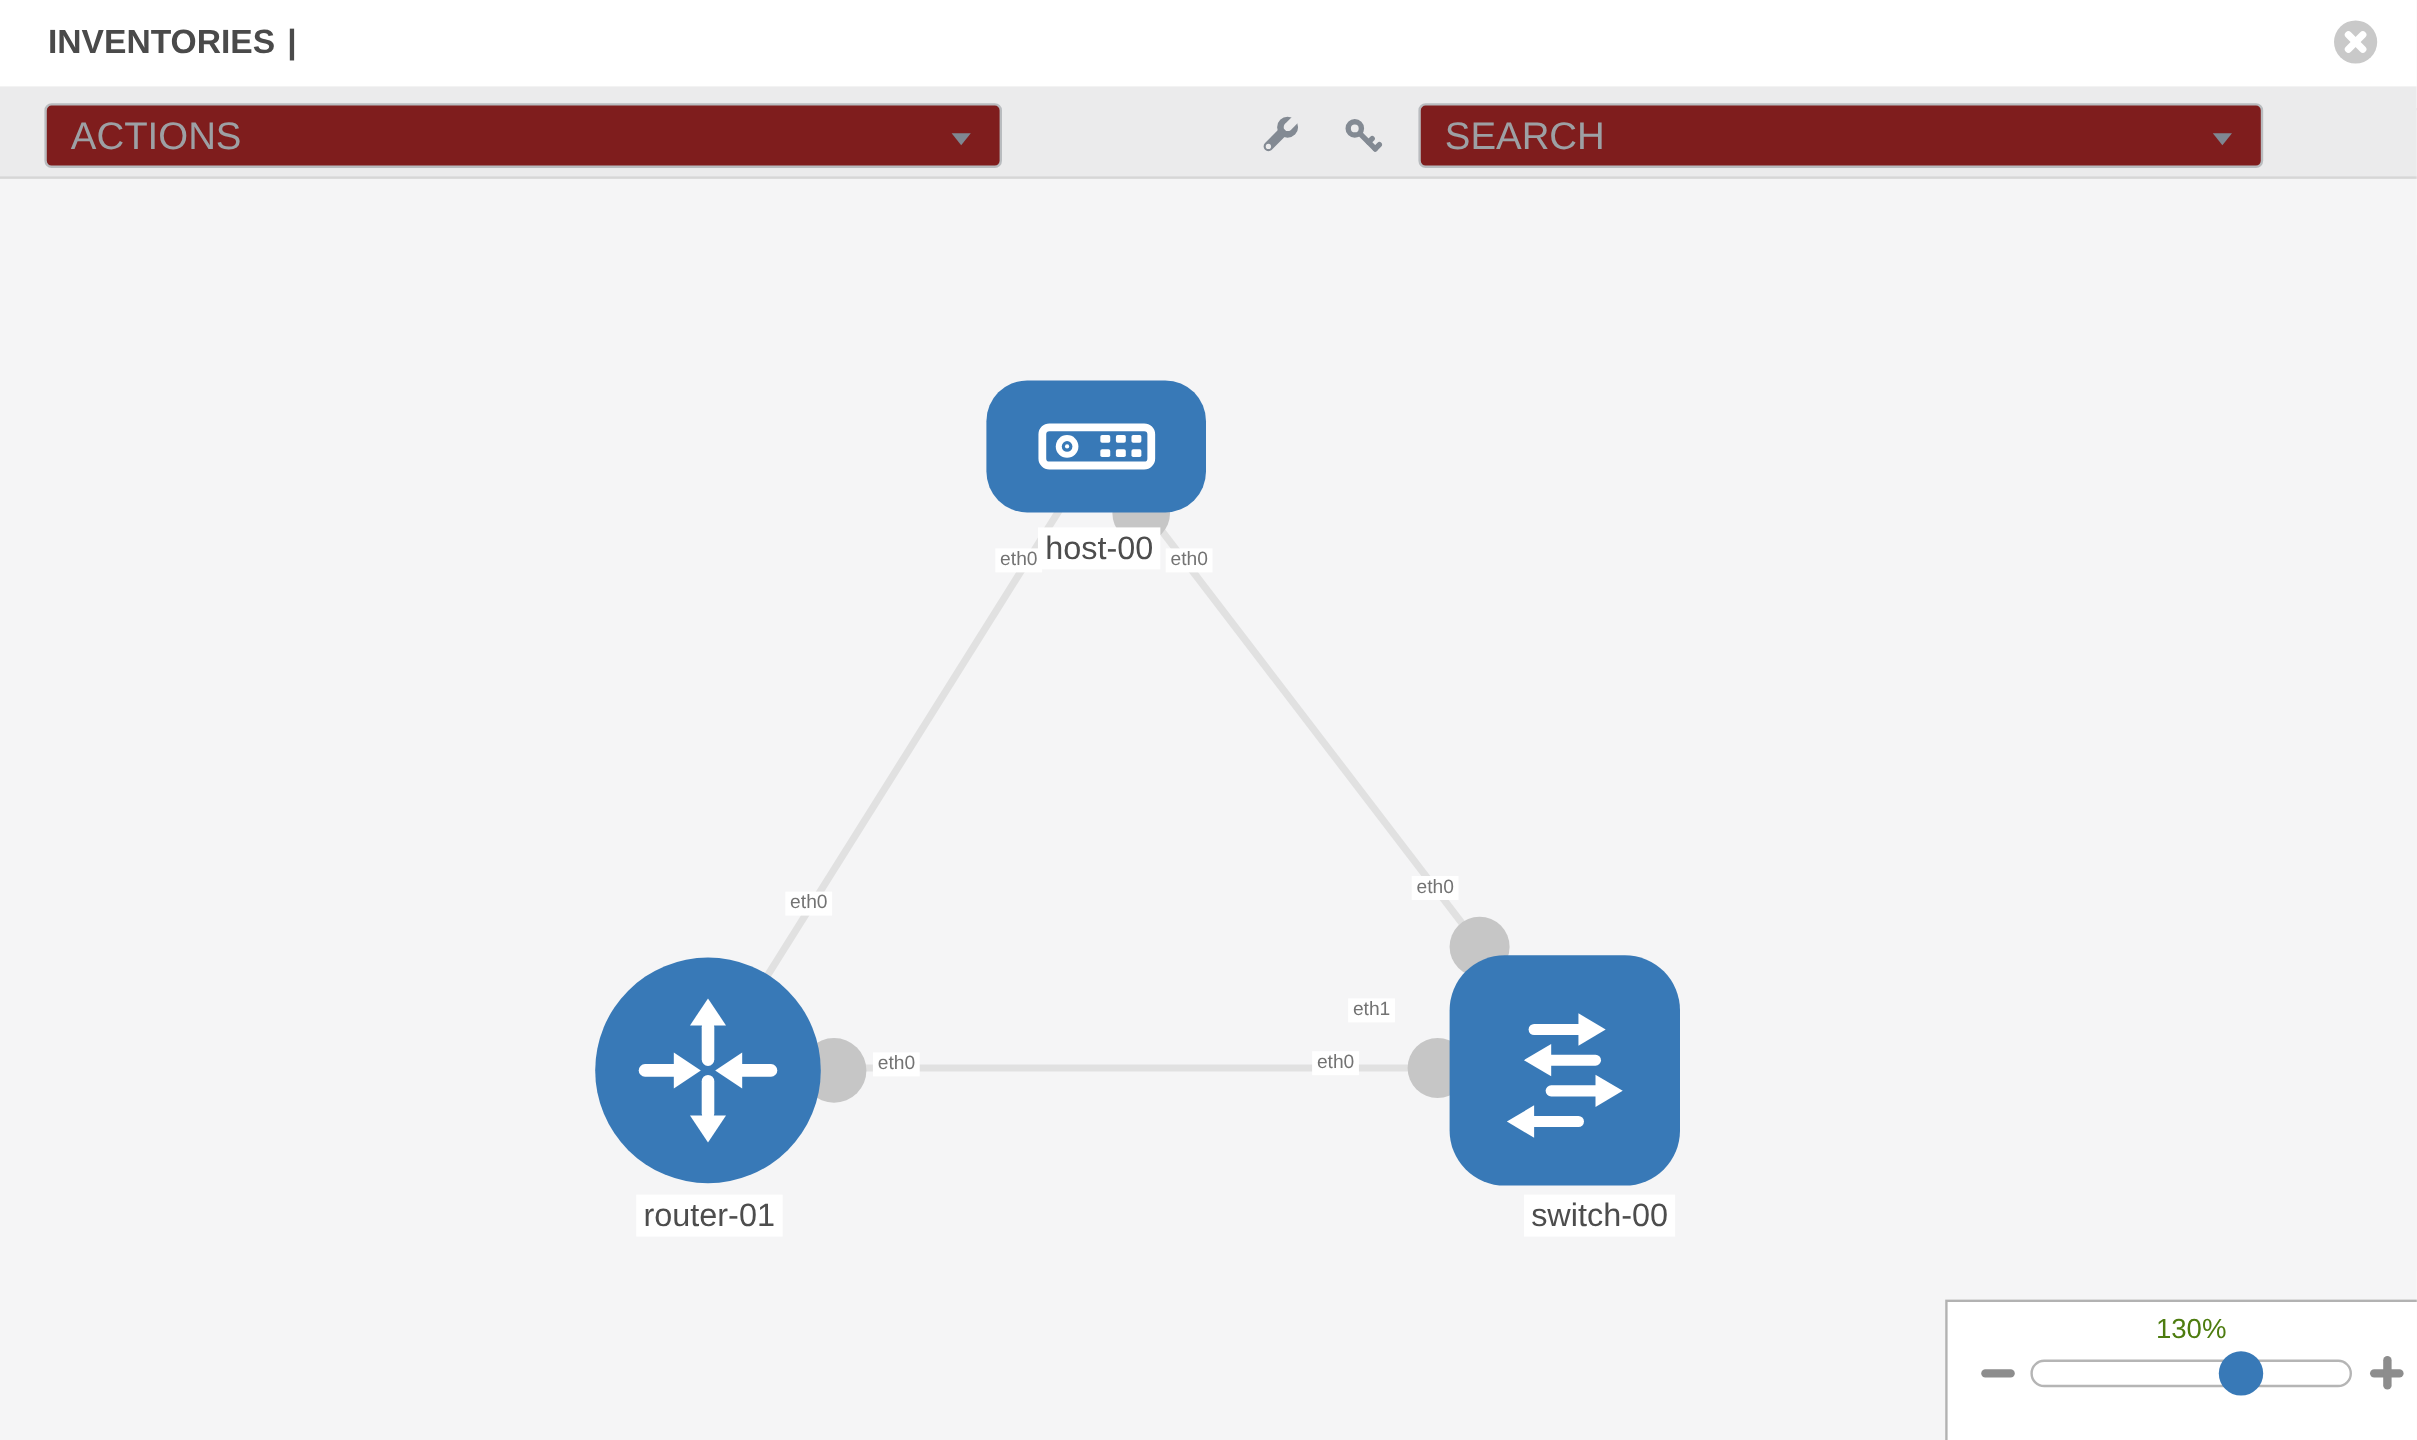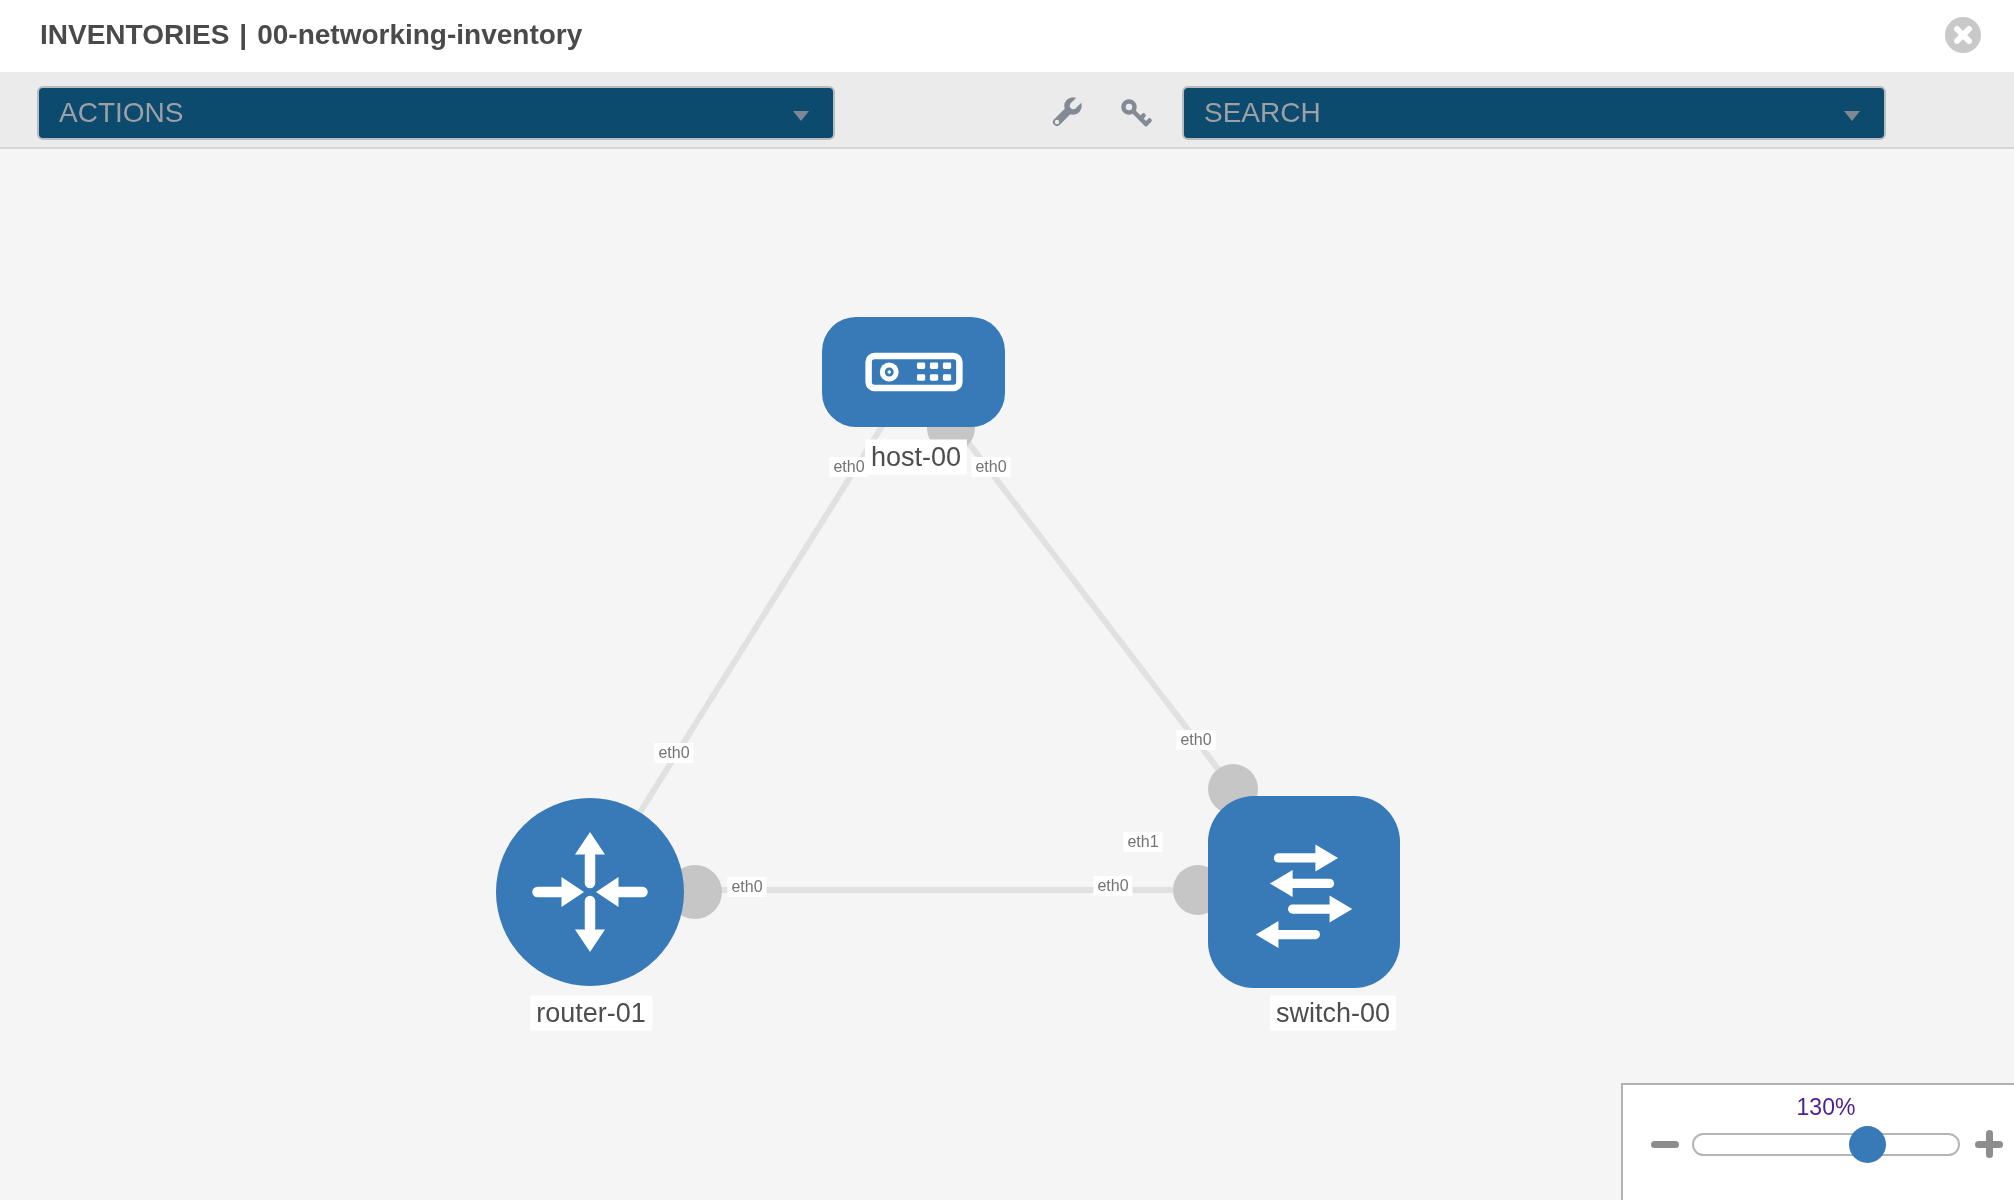--- a/index.html
+++ b/index.html
@@ -30,23 +30,23 @@
     display: flex; align-items: center; justify-content: center;
   }
 
   
   .toolbar {
     position: absolute; left: 0; top: 72px; width: 2014px; height: 77px;
     background: #ebebec; border-bottom: 2px solid #d6d6d6; z-index: 10;
   }
   .select-box {
     position: absolute; top: 14px; height: 54px;
-    background: #0c4a6e; border: 2px solid #b9bcbf; border-radius: 6px;
+    background: #7f1d1d; border: 2px solid #b9bcbf; border-radius: 6px;
     display: flex; align-items: center;
-    font-size: 28px; color: #9da0a4; padding-left: 20px;
+    font-size: 32px; color: #9da0a4; padding-left: 20px;
   }
   .select-actions { left: 37px;  width: 798px; }
   .select-search  { left: 1182px; width: 704px; }
   .caret {
     position: absolute; top: 23px; width: 0; height: 0;
     border-left: 8px solid transparent; border-right: 8px solid transparent;
     border-top: 10px solid #7f8792;
   }
   .caret-actions { right: 24px; }
   .caret-search  { right: 24px; }
@@ -75,21 +75,21 @@
     padding: 1px 4px; white-space: nowrap; z-index: 4;
   }
 
   
   .zoom-panel {
     position: absolute; left: 1621px; top: 1083px; width: 397px; height: 121px;
     background: #ffffff; border: 2px solid #b2b2b2; z-index: 20;
   }
   .zoom-level {
     position: absolute; left: 69px; top: 9px; width: 268px;
-    text-align: center; font-size: 23px; color: #4c1d95;
+    text-align: center; font-size: 23px; color: #4d7c0f;
   }
   .zoom-minus, .zoom-plus {
     position: absolute; width: 30px; height: 30px; cursor: pointer;
   }
   .zoom-minus { left: 27px;  top: 44px; }
   .zoom-plus  { left: 351px; top: 44px; }
   .zb { position: absolute; background: #8d8d8d; border-radius: 3.5px; }
   .zb-h { left: 1px; top: 12px; width: 28px; height: 7px; }
   .zb-v { left: 12px; top: 1px; width: 7px;  height: 28px; }
   .zoom-track {
@@ -170,21 +170,20 @@
   <div class="if-label" style="left:991px; top:467px;">eth0</div>
   <div class="if-label" style="left:1196px; top:740px;">eth0</div>
   <div class="if-label" style="left:747px; top:887px;">eth0</div>
   <div class="if-label" style="left:1113px; top:886px;">eth0</div>
   <div class="if-label" style="left:1143px; top:842px;">eth1</div>
 
   <div class="header">
     <div class="title">
       <span>INVENTORIES</span>
       <span>|</span>
-      <span>00-networking-inventory</span>
     </div>
     <div class="close-btn">
       <svg width="20" height="20" viewBox="0 0 20 20">
         <g stroke="#ffffff" stroke-width="6" stroke-linecap="round">
           <line x1="4" y1="4" x2="16" y2="16"></line>
           <line x1="16" y1="4" x2="4" y2="16"></line>
         </g>
       </svg>
     </div>
   </div>

